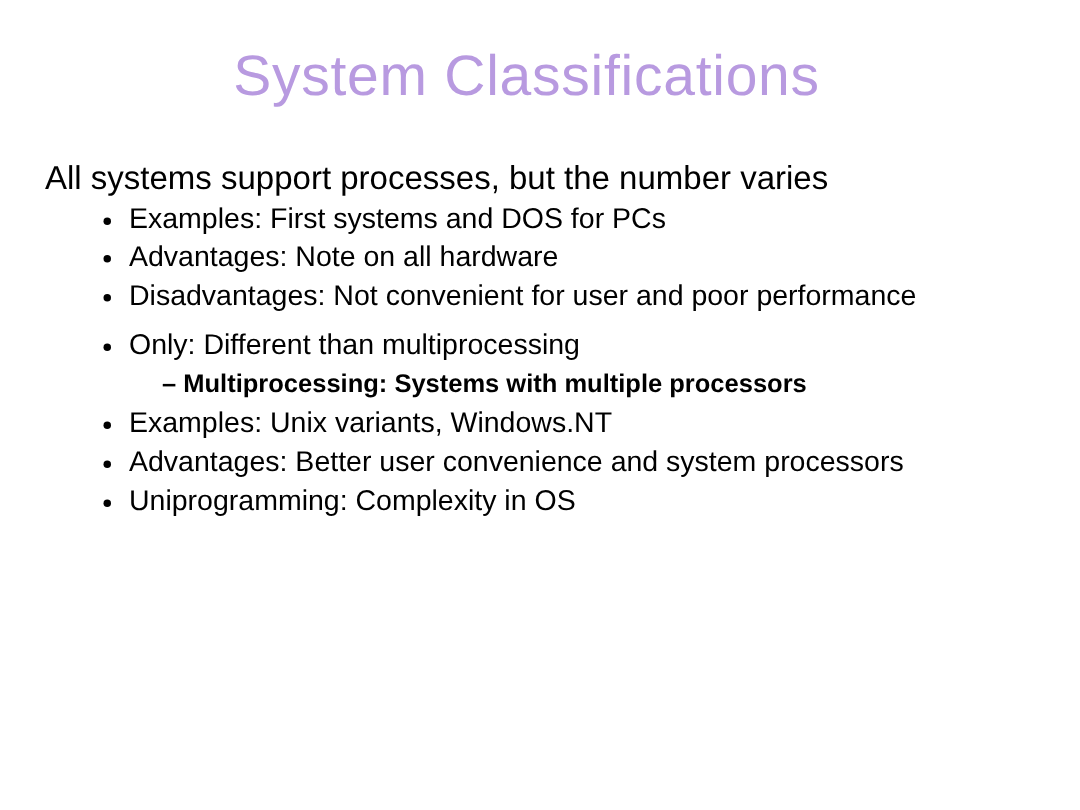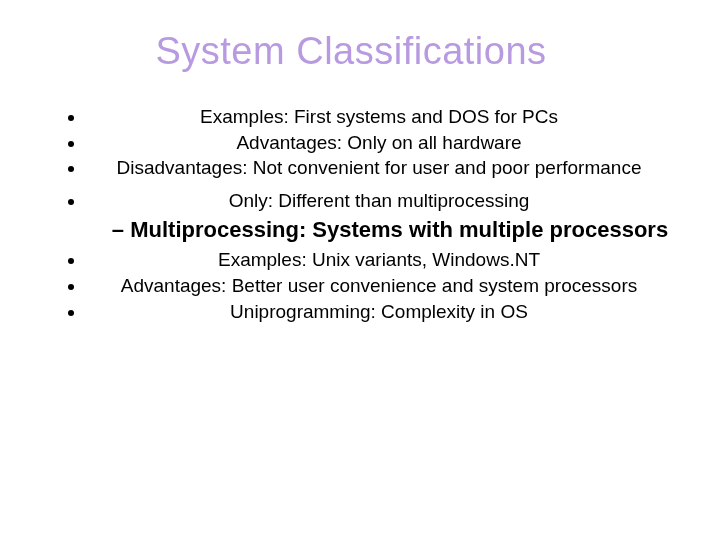--- a/index.html
+++ b/index.html
@@ -32,45 +32,45 @@
   }
   ul.level1 {
     list-style: disc;
     margin: 2px 0 8px 0;
     padding-left: 56px;
     font-size: 19px;
     line-height: 1.3;
   }
   ul.level1 > li {
     margin: 1px 0;
-    text-align: center;
   }
   ul.level2 {
     list-style: none;
     margin: 2px 0 4px 0;
     padding-left: 22px;
-    font-size: 22px;
+    font-size: 17px;
     font-weight: bold;
     line-height: 1.3;
   }
   ul.level2 > li::before {
     content: "– ";
   }
 </style>
 </head>
 <body>
 
 <div class="slide">
 
   <h1 class="title">System  Classifications</h1>
 
+  <p class="body-text">All systems support processes, but the number varies</p>
 
   <ul class="level1">
     <li>Examples: First systems and DOS for PCs</li>
-    <li>Advantages: Only on all hardware</li>
+    <li>Advantages: Note on all hardware</li>
     <li>Disadvantages: Not convenient for user and poor performance</li>
   </ul>
 
   <ul class="level1">
     <li>
       <span>Only: Different than multiprocessing</span>
       <ul class="level2">
         <li>Multiprocessing: Systems with multiple processors</li>
       </ul>
     </li>

